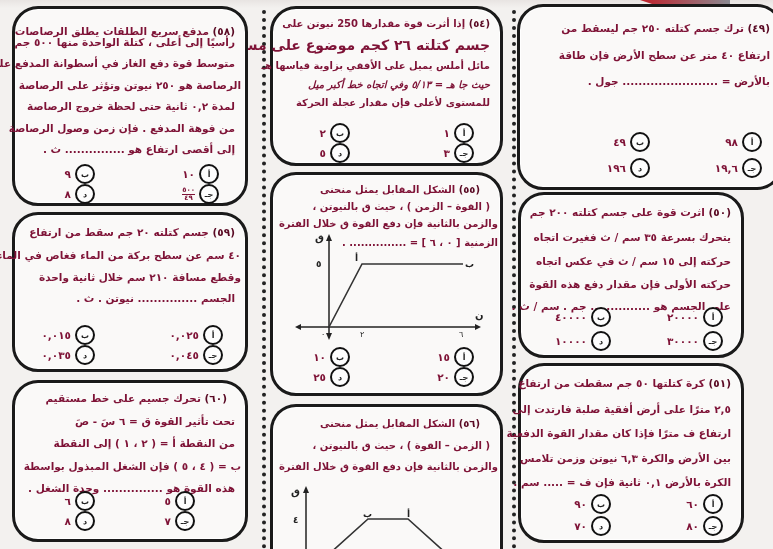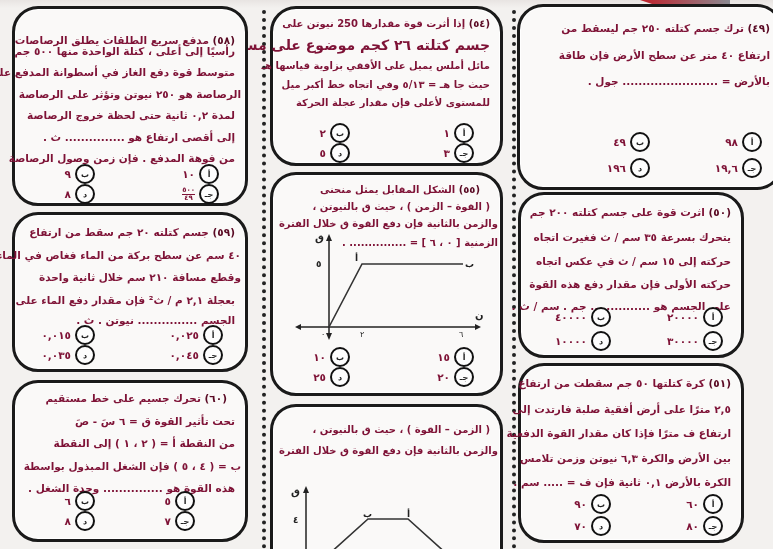--- a/index.html
+++ b/index.html
@@ -152,21 +152,21 @@
   </div>
 </div>
 
 <div class="card" style="left:270px; top:6px; width:233px; height:160px;">
   <div class="q-line" style="margin-top:4px; font-size:10px;">
     <span class="q-num">(٥٤)</span>
     <span>إذا أثرت قوة مقدارها 250 نيوتن على</span>
   </div>
   <div class="q-line" style="margin-top:9px; font-size:14px;">جسم كتلته ٢٦ كجم موضوع على مستوى</div>
   <div class="q-line" style="margin-top:9px; font-size:10px;">مائل أملس يميل على الأفقي بزاوية قياسها هـ</div>
-  <div class="q-line" style="margin-top:9px; font-size:10px;">حيث جا هـ = ٥/١٣ وفي اتجاه خط أكبر ميل</div>
+  <div class="q-line" style="margin-top:9px; font-size:10px;font-style:italic;">حيث جا هـ = ٥/١٣ وفي اتجاه خط أكبر ميل</div>
   <div class="q-line" style="margin-top:8px; font-size:10px;">للمستوى لأعلى فإن مقدار عجلة الحركة</div>
   <div class="choice" style="right:26px; top:114px;">
     <div class="bubble">أ</div>
     <span class="choice-val">١</span>
   </div>
   <div class="choice" style="right:150px; top:114px;">
     <div class="bubble">ب</div>
     <span class="choice-val">٢</span>
   </div>
   <div class="choice" style="right:26px; top:134px;">
@@ -218,45 +218,49 @@
     <div class="bubble">جـ</div>
     <span class="choice-val">٢٠</span>
   </div>
   <div class="choice" style="right:150px; top:192px;">
     <div class="bubble">د</div>
     <span class="choice-val">٢٥</span>
   </div>
 </div>
 
 <div class="card" style="left:270px; top:404px; width:233px; height:160px; border-bottom:none; border-bottom-left-radius:0; border-bottom-right-radius:0;">
+  <div class="q-line" style="margin-top:6px; font-size:10px; padding-right:10px;">
+    <span class="q-num">(٥٦)</span>
+    <span>الشكل المقابل يمثل منحنى</span>
+  </div>
   <div class="q-line" style="margin-top:12px; font-size:10px;">( الزمن – القوة ) ، حيث ق بالنيوتن ،</div>
   <div class="q-line" style="margin-top:11px; font-size:10px; margin-right:-8px;">والزمن بالثانية فإن دفع القوة ق خلال الفترة</div>
 
   <svg style="position:absolute; left:10px; top:78px; direction:ltr;" width="205" height="70" viewBox="0 0 205 70">
     <line x1="23" y1="4" x2="23" y2="70" stroke="#222" stroke-width="1.5"></line>
     <polygon points="23,1 20,8 26,8" fill="#222"></polygon>
     <polyline points="45,70 85,34 125,34 165,70" fill="none" stroke="#333" stroke-width="1.6"></polyline>
     <text x="8" y="10" font-size="10" fill="#222" font-weight="bold">ق</text>
     <text x="10" y="38" font-size="9" fill="#222" font-weight="bold">٤</text>
     <text x="80" y="32" font-size="9" fill="#222" font-weight="bold">ب</text>
     <text x="124" y="32" font-size="9" fill="#222" font-weight="bold">أ</text>
   </svg>
 </div>
 
 <div class="card" style="left:12px; top:6px; width:236px; height:200px;">
-  <div class="q-line" style="margin-top:20px;">
+  <div class="q-line" style="margin-top:11px;">
     <span class="q-num">(٥٨)</span>
     <span>مدفع سريع الطلقات يطلق الرصاصات</span>
   </div>
   <div class="q-line" style="margin-top:0;">رأسيًا إلى أعلى ، كتلة الواحدة منها ٥٠٠ جم</div>
   <div class="q-line" style="margin-top:11px;">متوسط قوة دفع الغاز في أسطوانة المدفع على</div>
   <div class="q-line" style="margin-top:11px; margin-right:-6px;">الرصاصة هو ٢٥٠ نيوتن وتؤثر على الرصاصة</div>
   <div class="q-line" style="margin-top:11px;">لمدة ٠,٢ ثانية حتى لحظة خروج الرصاصة</div>
+  <div class="q-line" style="margin-top:11px;">من فوهة المدفع . فإن زمن وصول الرصاصة</div>
   <div class="q-line" style="margin-top:11px;">إلى أقصى ارتفاع هو ............... ث .</div>
-  <div class="q-line" style="margin-top:11px;">من فوهة المدفع . فإن زمن وصول الرصاصة</div>
   <div class="choice" style="right:26px; top:155px;">
     <div class="bubble">أ</div>
     <span class="choice-val">١٠</span>
   </div>
   <div class="choice" style="right:150px; top:155px;">
     <div class="bubble">ب</div>
     <span class="choice-val">٩</span>
   </div>
   <div class="choice" style="right:26px; top:175px;">
     <div class="bubble">جـ</div>
@@ -271,21 +275,20 @@
   </div>
 </div>
 
 <div class="card" style="left:12px; top:212px; width:236px; height:160px;">
   <div class="q-line" style="margin-top:6px;">
     <span class="q-num">(٥٩)</span>
     <span>جسم كتلته ٢٠ جم سقط من ارتفاع</span>
   </div>
   <div class="q-line" style="margin-top:12px; margin-right:-6px;">٤٠ سم عن سطح بركة من الماء فغاص في الماء</div>
   <div class="q-line" style="margin-top:12px; margin-right:-6px;">وقطع مسافة ٢١٠ سم خلال ثانية واحدة</div>
-  <div class="q-line" style="margin-top:12px;">بعجلة ٢,١ م / ث² فإن مقدار دفع الماء على</div>
   <div class="q-line" style="margin-top:10px;">الجسم ............... نيوتن . ث .</div>
   <div class="choice" style="right:22px; top:110px;">
     <div class="bubble">أ</div>
     <span class="choice-val">٠,٠٢٥</span>
   </div>
   <div class="choice" style="right:150px; top:110px;">
     <div class="bubble">ب</div>
     <span class="choice-val">٠,٠١٥</span>
   </div>
   <div class="choice" style="right:22px; top:130px;">

